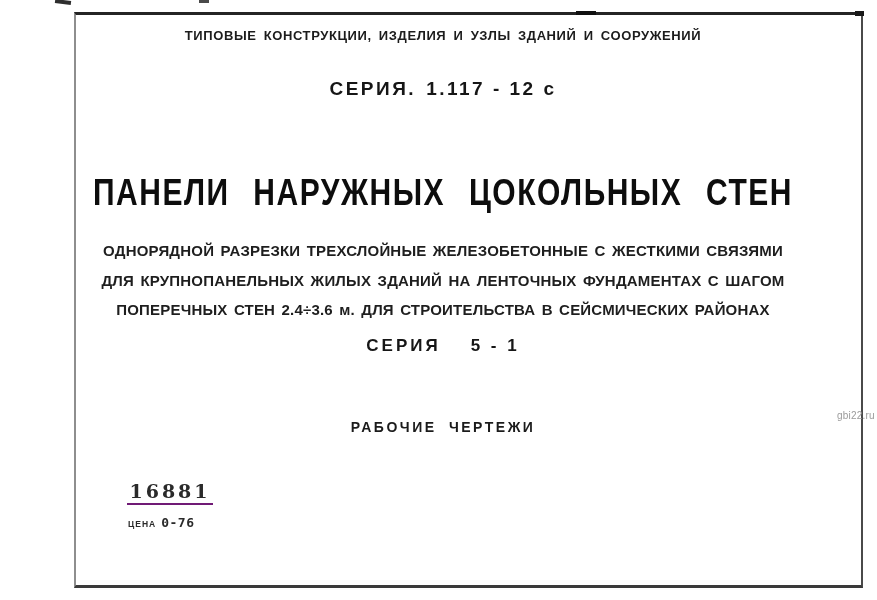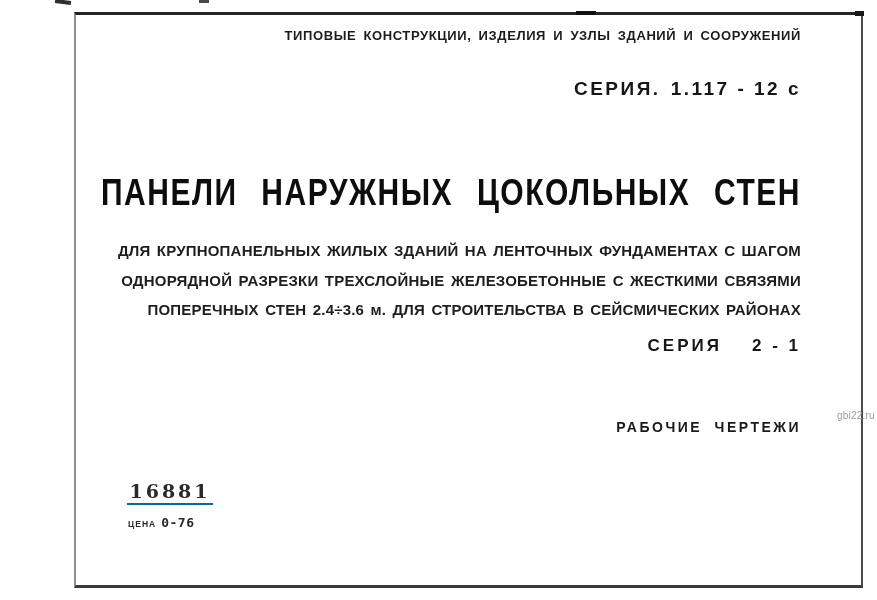--- a/index.html
+++ b/index.html
@@ -30,21 +30,21 @@
     border-bottom: 3px solid #3a3a3a;
     background: #ffffff;
   }
   
   .content {
     position: absolute;
     left: 85px;
     top: 0;
     width: 716px;
     height: 458px;
-    text-align: right;
+    text-align: center;
   }
   .content > div, .content > h1 {
     position: absolute;
     left: 0;
     width: 100%;
     margin: 0;
   }
   .header-line {
     top: 28px;
     font-size: 13px;
@@ -127,21 +127,21 @@
     width: 86px;
     text-align: center;
     color: #2a2a2a;
   }
   .stamp-number {
     font-family: "DejaVu Serif", serif;
     font-size: 19px;
     font-weight: bold;
     letter-spacing: 3px;
     padding-bottom: 1px;
-    border-bottom: 2px solid #0369a1;
+    border-bottom: 2px solid #701a75;
   }
   .stamp-price {
     display: flex;
     align-items: baseline;
     justify-content: flex-start;
     gap: 5px;
     margin-top: 10px;
     padding-left: 1px;
   }
   .price-label {
@@ -187,27 +187,27 @@
 
     <div class="header-line">ТИПОВЫЕ КОНСТРУКЦИИ, ИЗДЕЛИЯ И УЗЛЫ ЗДАНИЙ И СООРУЖЕНИЙ</div>
 
     <div class="series-line">
       <span>СЕРИЯ.</span><span class="series-number">1.117 - 12 с</span>
     </div>
 
     <h1 class="doc-title">ПАНЕЛИ НАРУЖНЫХ ЦОКОЛЬНЫХ СТЕН</h1>
 
     <div class="description">
+      <div class="desc-line">ОДНОРЯДНОЙ РАЗРЕЗКИ ТРЕХСЛОЙНЫЕ ЖЕЛЕЗОБЕТОННЫЕ С ЖЕСТКИМИ СВЯЗЯМИ</div>
       <div class="desc-line">ДЛЯ КРУПНОПАНЕЛЬНЫХ ЖИЛЫХ ЗДАНИЙ НА ЛЕНТОЧНЫХ ФУНДАМЕНТАХ С ШАГОМ</div>
-      <div class="desc-line">ОДНОРЯДНОЙ РАЗРЕЗКИ ТРЕХСЛОЙНЫЕ ЖЕЛЕЗОБЕТОННЫЕ С ЖЕСТКИМИ СВЯЗЯМИ</div>
       <div class="desc-line">ПОПЕРЕЧНЫХ СТЕН 2.4÷3.6 м. ДЛЯ СТРОИТЕЛЬСТВА В СЕЙСМИЧЕСКИХ РАЙОНАХ</div>
     </div>
 
     <div class="issue-line">
-      <span>СЕРИЯ</span><span class="issue-number">2 - 1</span>
+      <span>СЕРИЯ</span><span class="issue-number">5 - 1</span>
     </div>
 
 
 
     <div class="drawings-line">РАБОЧИЕ ЧЕРТЕЖИ</div>
 
   </div>
 
   <div class="stamp">
     <div class="stamp-number">16881</div>

